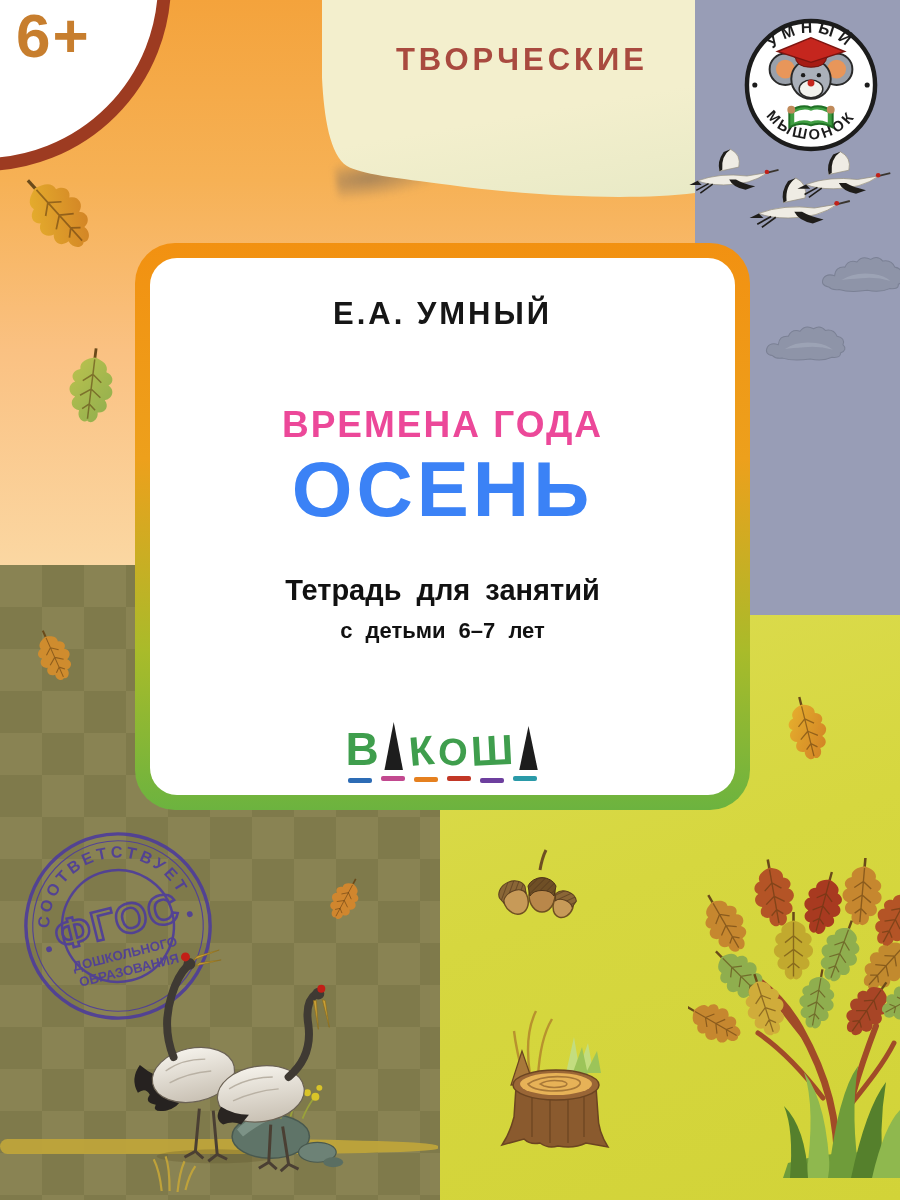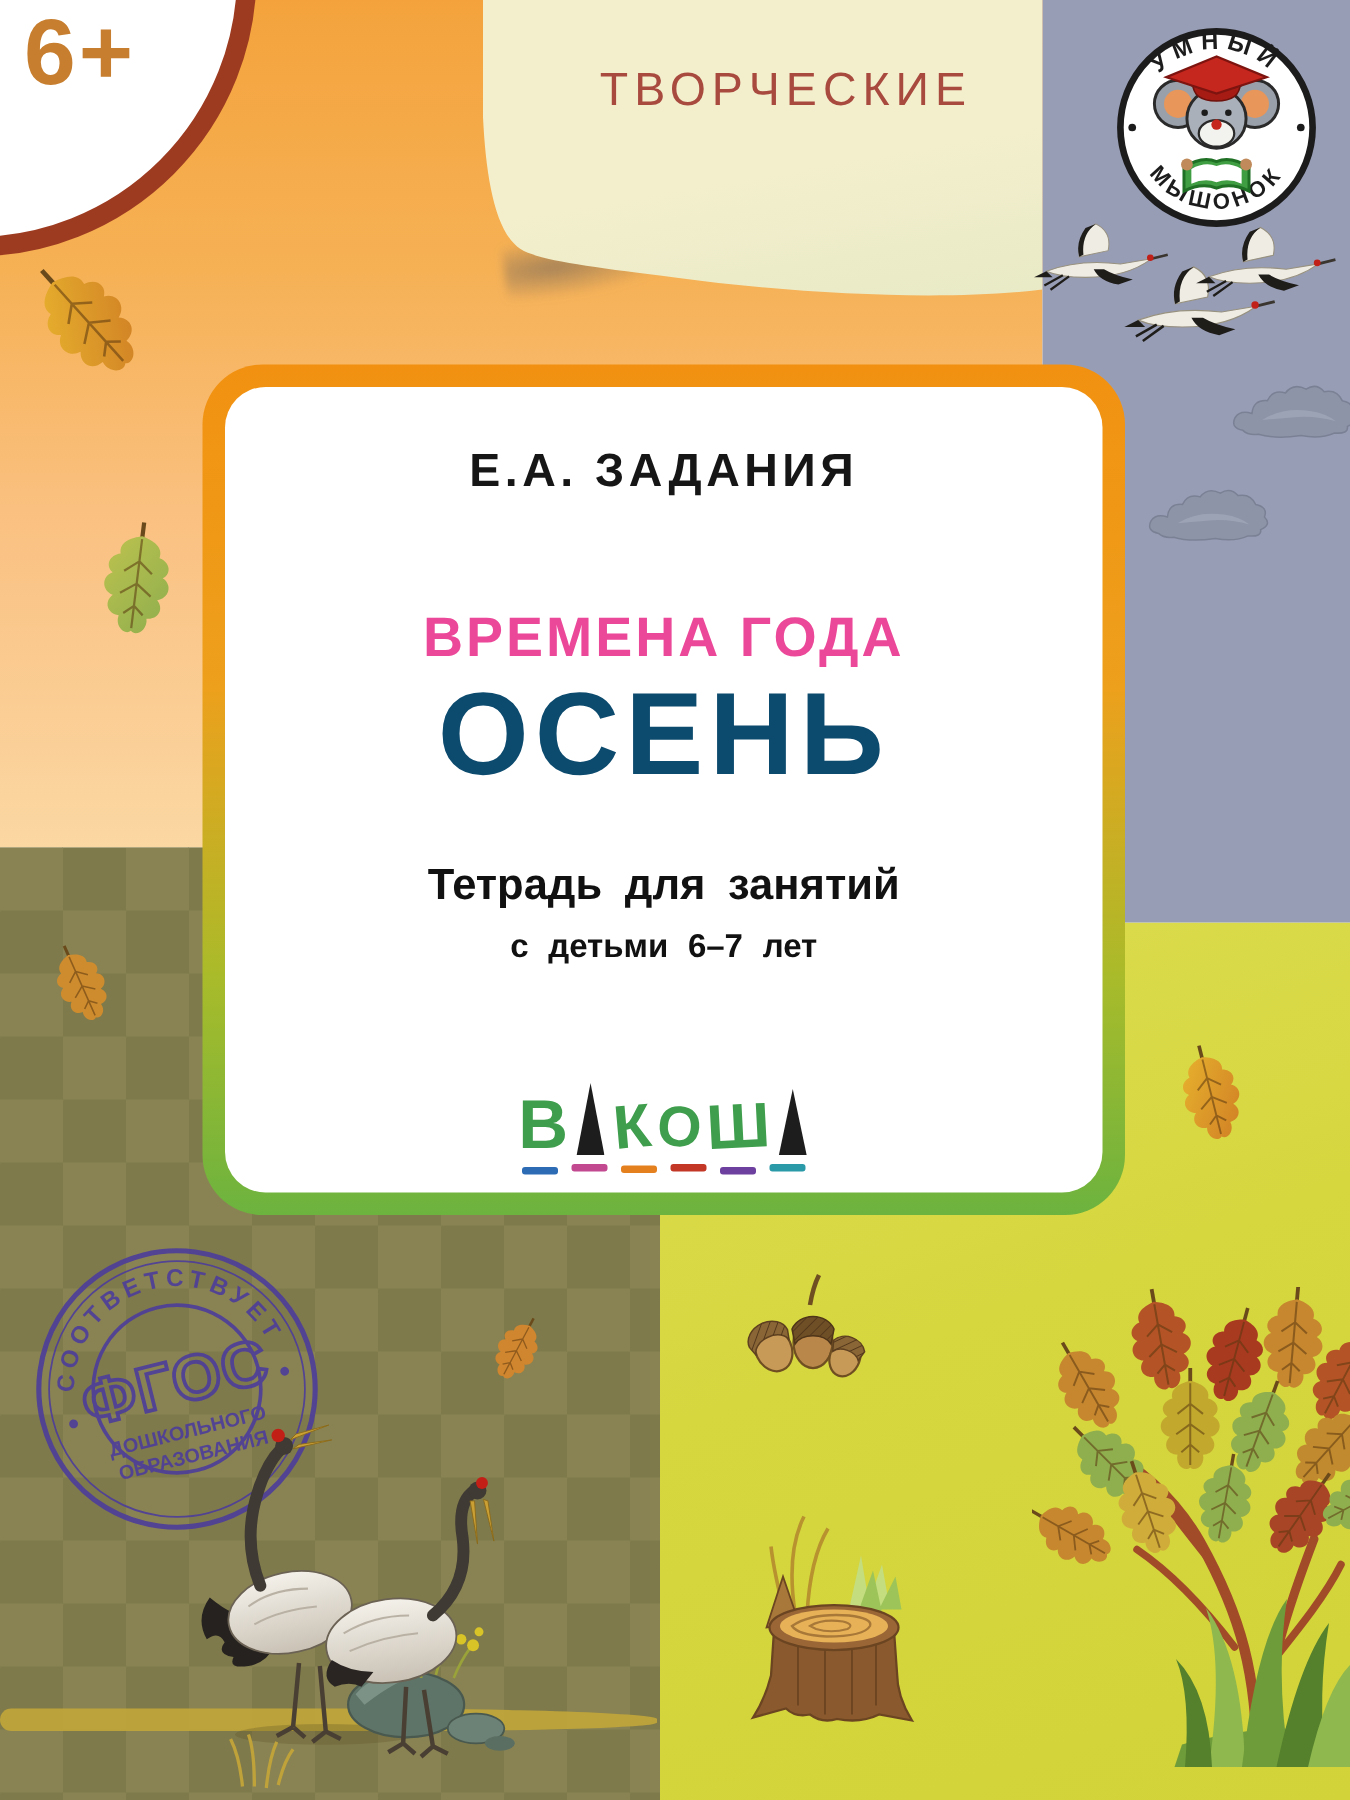--- a/index.html
+++ b/index.html
@@ -25,35 +25,35 @@
     background:radial-gradient(ellipse at 28% 45%,rgba(75,78,92,.45),rgba(75,78,92,0) 70%);
     transform:rotate(-7deg);filter:blur(3px);}
 
   
   .age-badge{left:-205px;top:-205px;width:350px;height:350px;border-radius:50%;
     background:#ffffff;border:13px solid #9d3b21;box-sizing:content-box;}
   .age-text{left:16px;top:0px;font-size:62px;font-weight:bold;color:#c77e2e;letter-spacing:2px;}
 
   
   .series{left:300px;top:40px;width:348px;text-align:right;
-    font-size:31px;font-weight:normal;color:#a94a3f;letter-spacing:4px;line-height:40px;}
+    font-size:31px;font-weight:bold;color:#a94a3f;letter-spacing:4px;line-height:40px;}
 
   
   .ground-stripe{left:0;top:1139px;width:438px;height:15px;background:#bfa43a;
     border-radius:8px 50% 40% 8px;opacity:.95;}
 
   
   .card{left:135px;top:243px;width:615px;height:567px;border-radius:40px;padding:15px;
     box-sizing:border-box;
     background:linear-gradient(180deg,#f29111 0%,#eda01c 38%,#a9bb2a 72%,#6cb33f 100%);}
   .card-inner{position:relative;width:100%;height:100%;background:#ffffff;border-radius:27px;}
   .card-line{position:absolute;left:0;right:0;text-align:center;}
   .author{top:38px;font-size:31px;font-weight:bold;color:#161616;letter-spacing:3px;}
   .title1{top:146px;font-size:37px;font-weight:bold;color:#ec4899;letter-spacing:2px;}
-  .title2{top:186px;font-size:78px;font-weight:bold;color:#0c4a6e;letter-spacing:4px;}
+  .title2{top:186px;font-size:78px;font-weight:bold;color:#3b82f6;letter-spacing:4px;}
   .subtitle1{top:316px;font-size:29px;font-weight:bold;color:#111;word-spacing:7px;}
   .subtitle2{top:360px;font-size:22px;font-weight:bold;color:#111;word-spacing:7px;}
   .vakosha{position:absolute;left:0;right:0;top:462px;display:flex;justify-content:center;
     align-items:flex-end;gap:4px;height:50px;}
   .vk-letter{font-weight:bold;color:#3f9e4d;line-height:.9;}
   .vk-b{font-size:46px;}
   .vk-k{font-size:41px;transform:rotate(-5deg);}
   .vk-o{font-size:38px;transform:rotate(4deg) translateY(-1px);}
   .vk-sh{font-size:42px;transform:rotate(-3deg);}
   .pencil{display:inline-block;width:22px;background:#1d1d1d;color:transparent;
@@ -318,21 +318,21 @@
       <path d="M118 320 Q128 250 116 214 Q140 246 142 320 Z" fill="#8fb84e"></path>
       <path d="M140 320 Q150 235 170 208 Q162 260 172 320 Z" fill="#6f9c3a"></path>
       <path d="M163 320 Q178 250 198 224 Q190 272 196 320 Z" fill="#55802c"></path>
       <path d="M184 320 Q196 268 212 252 L212 320 Z" fill="#8fb84e"></path>
       <path d="M102 320 Q106 272 96 248 Q118 270 120 320 Z" fill="#55802c"></path>
     </g>
   </svg>
 
   <div class="abs card">
     <div class="card-inner">
-      <div class="card-line author">Е.А. ЗАДАНИЯ</div>
+      <div class="card-line author">Е.А. УМНЫЙ</div>
       <div class="card-line title1">ВРЕМЕНА ГОДА</div>
       <div class="card-line title2">ОСЕНЬ</div>
       <div class="card-line subtitle1">Тетрадь для занятий</div>
       <div class="card-line subtitle2">с детьми 6–7 лет</div>
       <div class="vakosha">
         <span class="vk-letter vk-b">В</span>
         <span class="pencil p1">А</span>
         <span class="vk-letter vk-k">К</span>
         <span class="vk-letter vk-o">О</span>
         <span class="vk-letter vk-sh">Ш</span>

